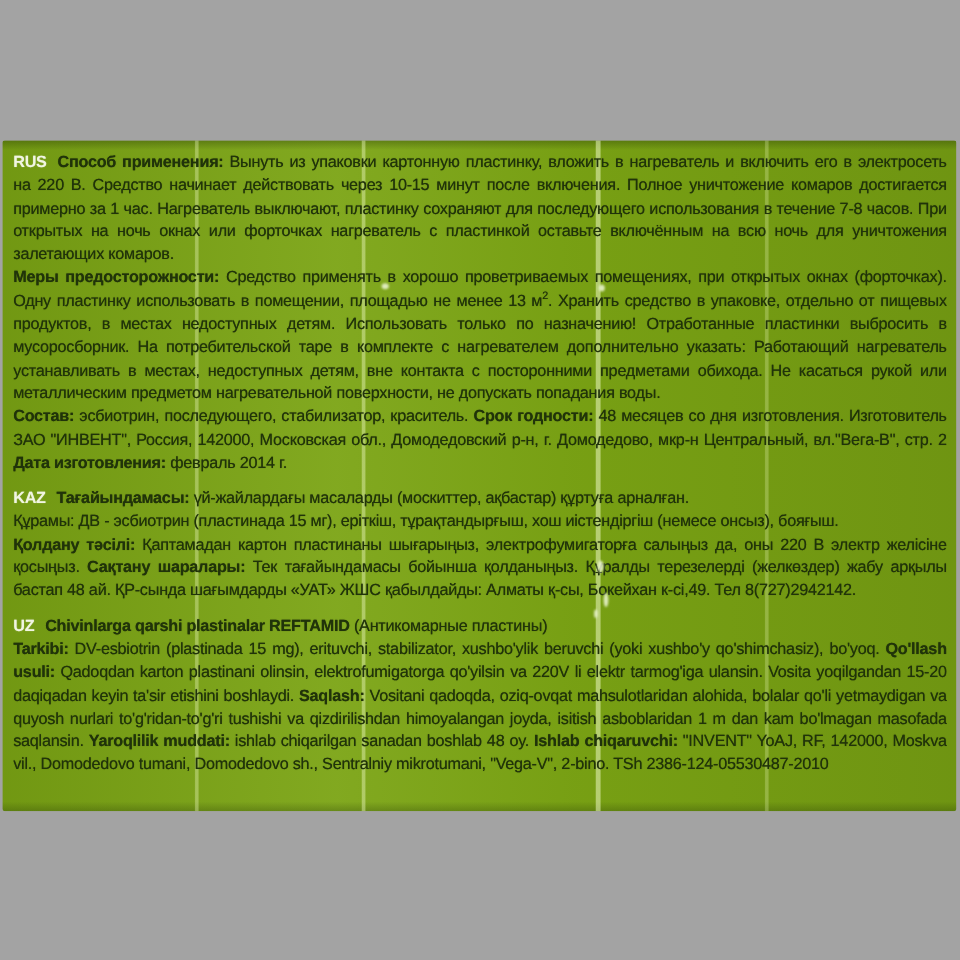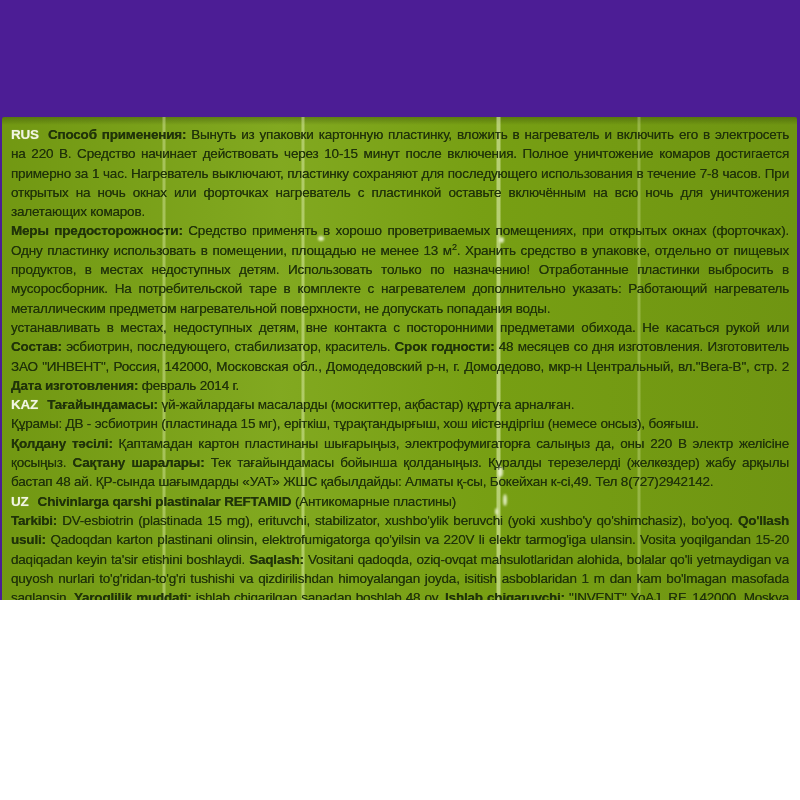--- a/index.html
+++ b/index.html
@@ -1,20 +1,20 @@
 <!DOCTYPE html>
 <html><head>
 <meta charset="utf-8">
 <style>
   html, body { margin: 0; padding: 0; }
   .stage {
     position: relative;
     width: 800px;
-    height: 600px;
-    background: #4c1d95;
+    height: 800px;
+    background: #a3a3a3;
     overflow: hidden;
     font-family: "Liberation Sans", "DejaVu Sans", sans-serif;
   }
   .package-label {
     position: absolute;
     left: 2px;
     top: 117px;
     width: 795px;
     height: 559px;
     box-sizing: border-box;
@@ -32,21 +32,21 @@
     background-color: #7ba414;
     border-radius: 2px;
   }
   .label-text {
     color: #20330a;
     font-size: 13.5px;
     letter-spacing: -0.2px;
     text-shadow: 0 0 0.6px rgba(26,40,5,.75);
   }
   .block { margin: 0; }
-  .block + .block { }
+  .block + .block { margin-top: 10px; }
   .block:last-child { }
   .line {
     height: 19.3px;
     line-height: 19.3px;
     overflow: hidden;
     text-align: justify;
     text-align-last: justify;
     white-space: normal;
   }
   .line.last {
@@ -86,22 +86,22 @@
         <div class="block">
           <div class="line"><span class="b lang">RUS</span><span class="b">Способ применения:</span><span> Вынуть из упаковки картонную пластинку, вложить в нагреватель и включить его в электросеть</span></div>
           <div class="line"><span>на 220 В. Средство начинает действовать через 10-15 минут после включения. Полное уничтожение комаров достигается</span></div>
           <div class="line"><span>примерно за 1 час. Нагреватель выключают, пластинку сохраняют для последующего использования в течение 7-8 часов. При</span></div>
           <div class="line"><span>открытых на ночь окнах или форточках нагреватель с пластинкой оставьте включённым на всю ночь для уничтожения</span></div>
           <div class="line last"><span>залетающих комаров.</span></div>
           <div class="line"><span class="b">Меры предосторожности:</span><span> Средство применять в хорошо проветриваемых помещениях, при открытых окнах (форточках).</span></div>
           <div class="line"><span>Одну пластинку использовать в помещении, площадью не менее 13 м</span><sup>2</sup><span>. Хранить средство в упаковке, отдельно от пищевых</span></div>
           <div class="line"><span>продуктов, в местах недоступных детям. Использовать только по назначению! Отработанные пластинки выбросить в</span></div>
           <div class="line"><span>мусоросборник. На потребительской таре в комплекте с нагревателем дополнительно указать: Работающий нагреватель</span></div>
+          <div class="line"><span>устанавливать в местах, недоступных детям, вне контакта с посторонними предметами обихода. Не касаться рукой или</span></div>
           <div class="line last"><span>металлическим предметом нагревательной поверхности, не допускать попадания воды.</span></div>
-          <div class="line"><span>устанавливать в местах, недоступных детям, вне контакта с посторонними предметами обихода. Не касаться рукой или</span></div>
           <div class="line"><span class="b">Состав:</span><span> эсбиотрин, последующего, стабилизатор, краситель. </span><span class="b">Срок годности:</span><span> 48 месяцев со дня изготовления. Изготовитель</span></div>
           <div class="line"><span>ЗАО "ИНВЕНТ", Россия, 142000, Московская обл., Домодедовский р-н, г. Домодедово, мкр-н Центральный, вл."Вега-В", стр. 2</span></div>
           <div class="line last"><span class="b">Дата изготовления:</span><span> февраль 2014 г.</span></div>
         </div>
         <div class="block">
           <div class="line last"><span class="b lang">KAZ</span><span class="b">Тағайындамасы:</span><span> үй-жайлардағы масаларды (москиттер, ақбастар) құртуға арналған.</span></div>
           <div class="line last"><span>Құрамы: ДВ - эсбиотрин (пластинада 15 мг), еріткіш, тұрақтандырғыш, хош иістендіргіш (немесе онсыз), бояғыш.</span></div>
           <div class="line"><span class="b">Қолдану тәсілі:</span><span> Қаптамадан картон пластинаны шығарыңыз, электрофумигаторға салыңыз да, оны 220 В электр желісіне</span></div>
           <div class="line"><span>қосыңыз. </span><span class="b">Сақтану шаралары:</span><span> Тек тағайындамасы бойынша қолданыңыз. Құралды терезелерді (желкөздер) жабу арқылы</span></div>
           <div class="line last"><span>бастап 48 ай. ҚР-сында шағымдарды «УАТ» ЖШС қабылдайды: Алматы қ-сы, Бокейхан к-сі,49.  Тел 8(727)2942142.</span></div>

